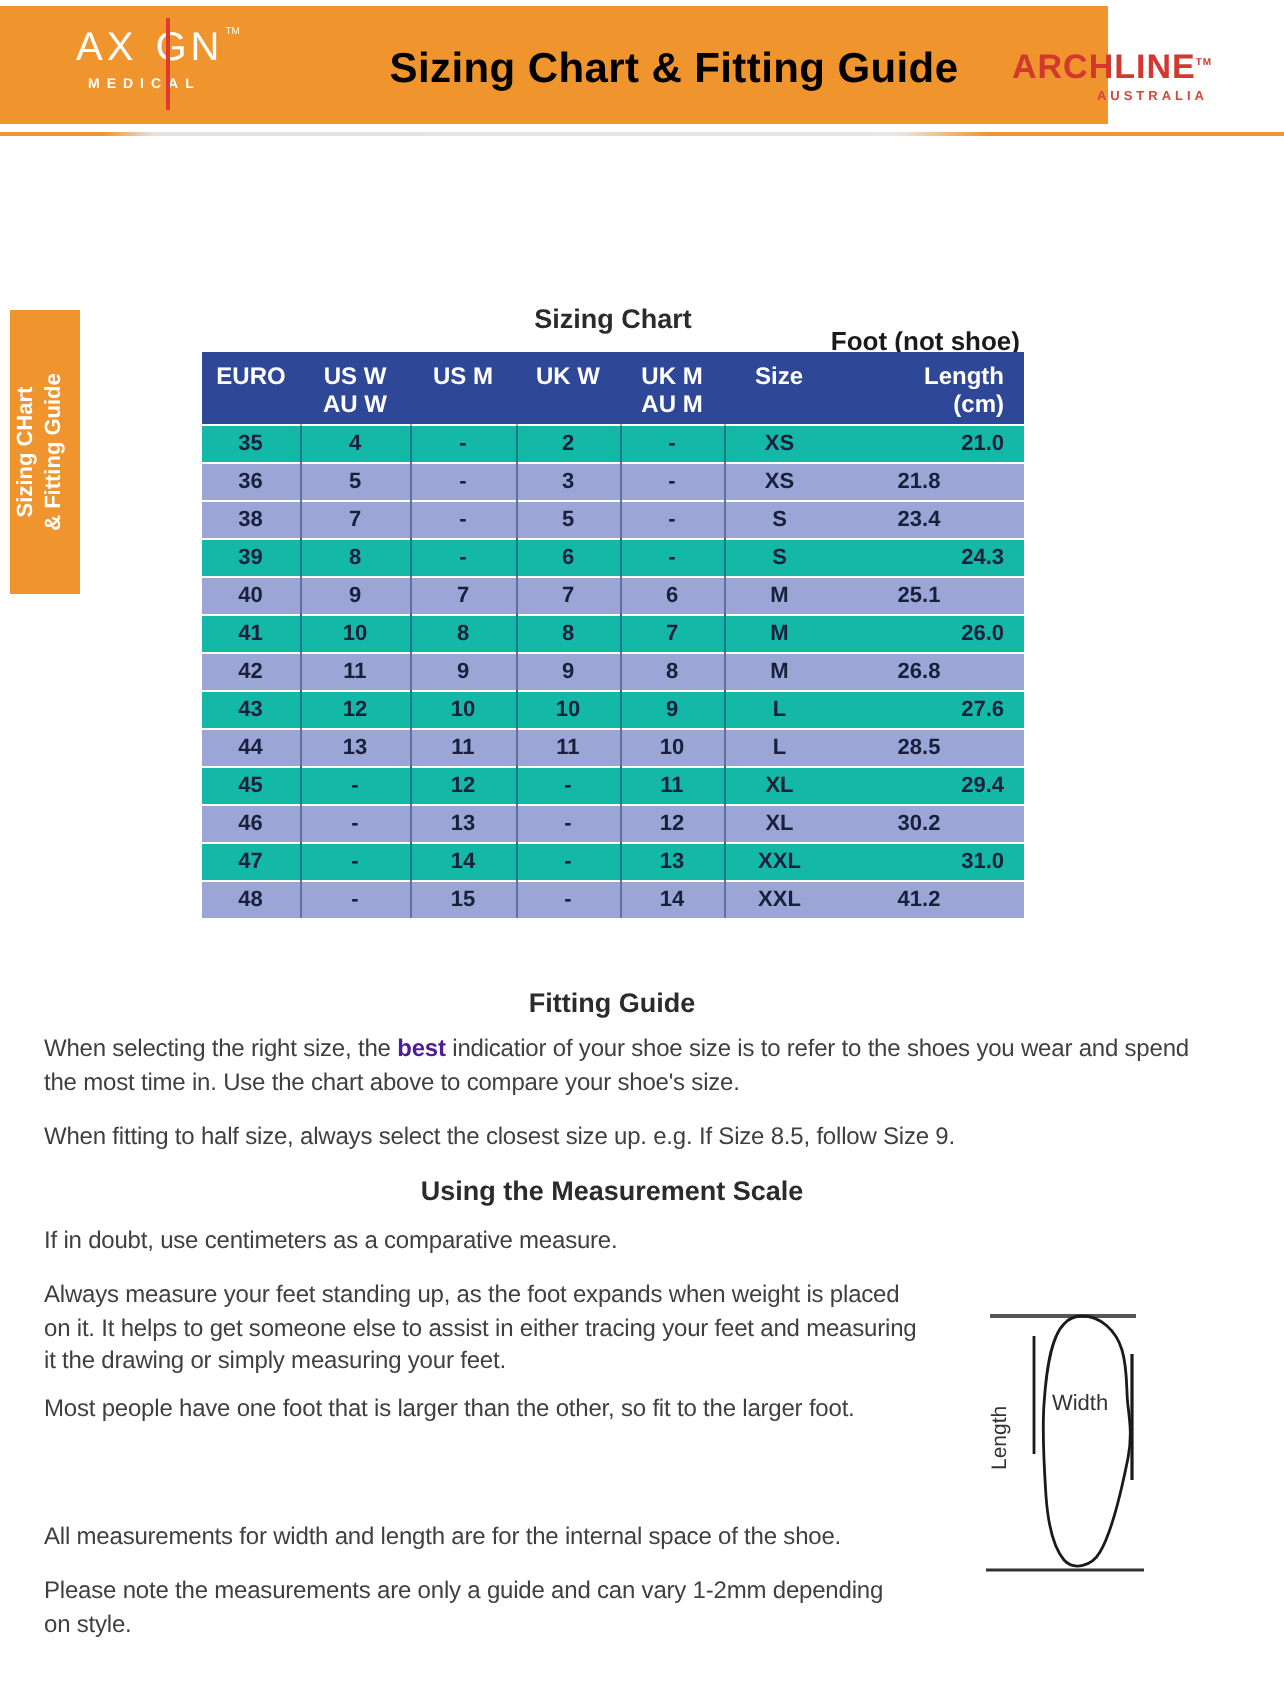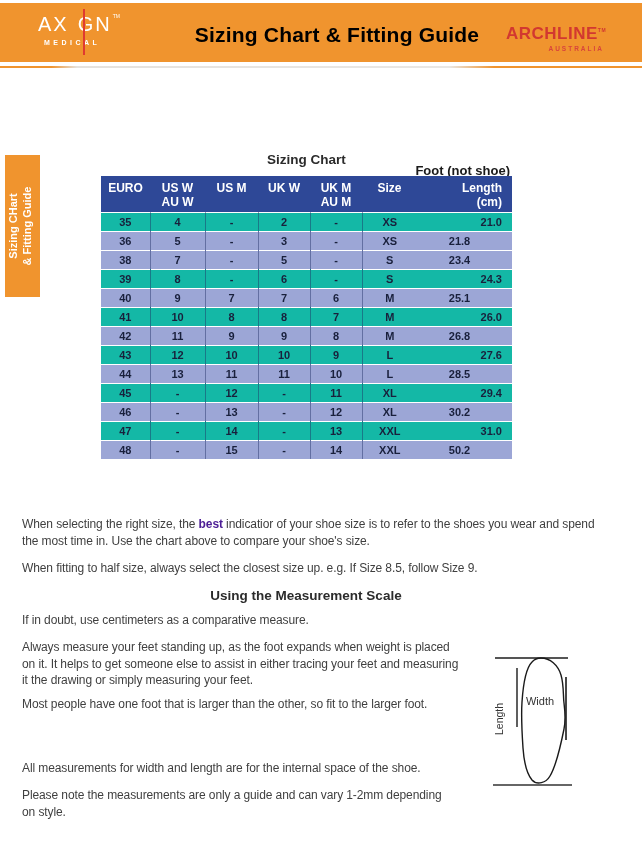--- a/index.html
+++ b/index.html
@@ -8,21 +8,21 @@
     font-family: "Liberation Sans", sans-serif;
     width: 642px; height: 848px;
     position: relative;
     overflow: hidden;
     color: #3f3f3f;
   }
   .page { position: absolute; inset: 0; background: #fff; }
 
   
   .header-band {
-    position: absolute; left: 0; top: 3px; width: 642px; height: 59px;
+    position: absolute; left: 0; top: 3px; width: 554px; height: 59px;
     background: #F0942E;
   }
   .header-divider {
     position: absolute; left: 0; top: 66px; width: 642px; height: 2px;
     background: linear-gradient(to right,
       #F0942E 0%, #F0942E 8%, #e5e2de 12%, #e9e7e4 70%, #F0942E 77%, #F0942E 100%);
   }
   .brand-left {
     position: absolute; left: 38px; top: 10px; width: 100px; color: #fff;
   }
@@ -286,26 +286,27 @@
             <td>XXL</td>
             <td class="len">31.0</td>
           </tr>
           <tr class="even">
             <td class="sep">48</td>
             <td class="sep">-</td>
             <td class="sep">15</td>
             <td class="sep">-</td>
             <td class="sep">14</td>
             <td>XXL</td>
-            <td class="len">50.2</td>
+            <td class="len">41.2</td>
           </tr>
         </tbody>
     </table>
   </div>
 
+  <div class="sec-heading" style="top:494px;">Fitting Guide</div>
 
   <div class="body-block" style="top:516px;">
     <span class="ln"><span>When selecting the right size, the </span><b>best</b><span> indicatior of your shoe size is to refer to the shoes you wear and spend</span></span>
     <span class="ln">the most time in. Use the chart above to compare your shoe's size.</span>
   </div>
 
   <div class="body-block" style="top:560px;">
     <span class="ln">When fitting to half size, always select the closest size up. e.g. If Size 8.5, follow Size 9.</span>
   </div>
 

